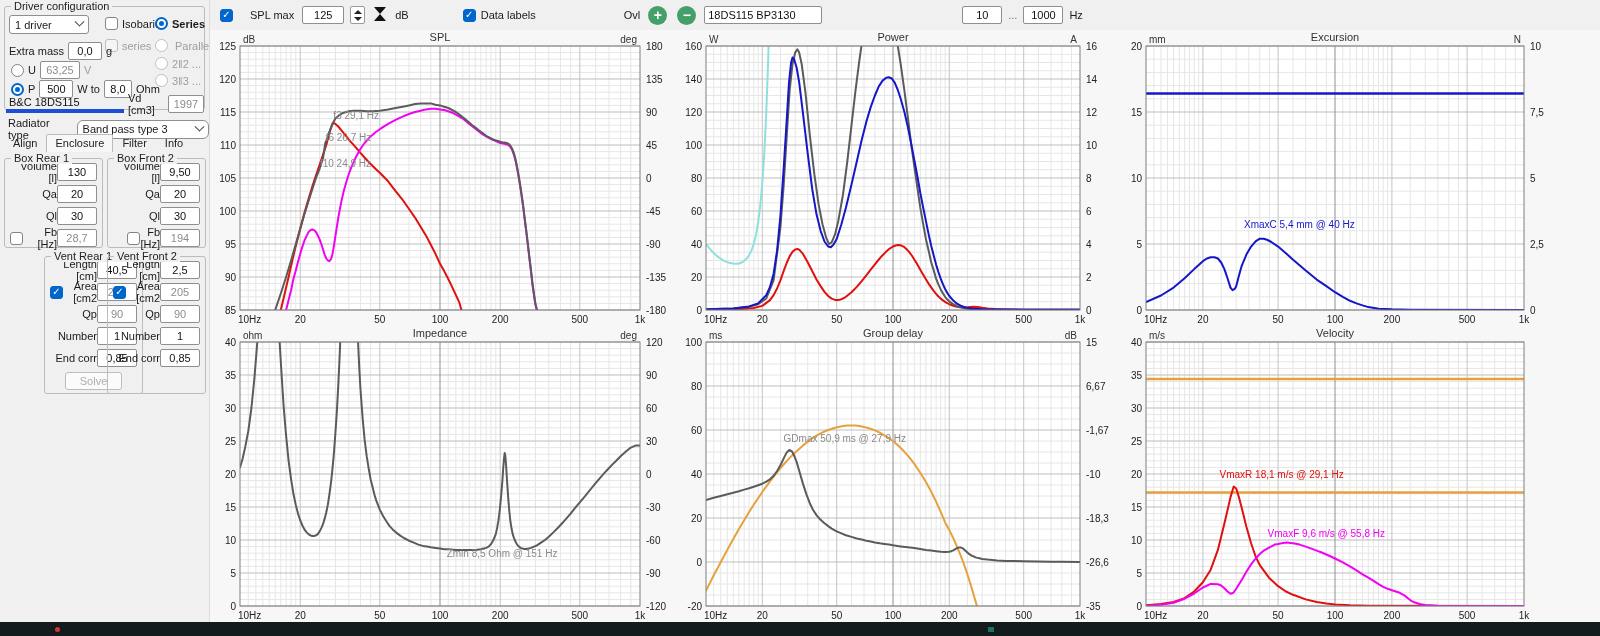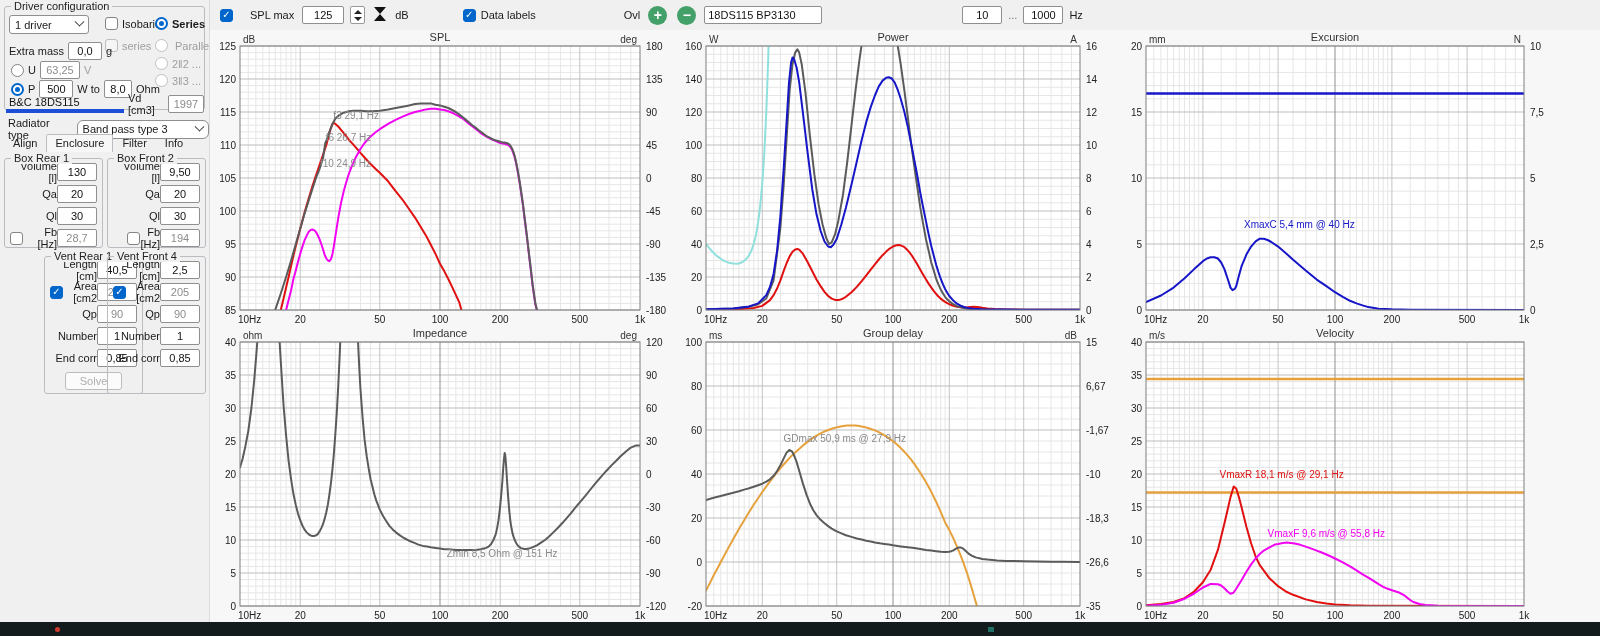--- a/index.html
+++ b/index.html
@@ -206,21 +206,21 @@
         <input class="tf" value="1" style="">
       </div>
     <div class="prow">
         <label>End corr</label>
         <input class="tf" value="0,85" style="">
       </div>
     <div style="text-align:center; margin-top:5px;"><button class="btn">Solve</button></div>
   </div>
 
   <div class="gbox" style="left:107px; top:256px; width:99px; height:138px;">
-    <span class="gtitle">Vent Front 4</span>
+    <span class="gtitle">Vent Front 2</span>
     <div class="prow">
         <label>Length [cm]</label>
         <input class="tf" value="2,5" style="">
       </div>
     <div class="prow">
         <span class="cb on"></span>
         <label>Area [cm2</label>
         <input class="tf dim" value="205" style="">
       </div>
     <div class="prow">

